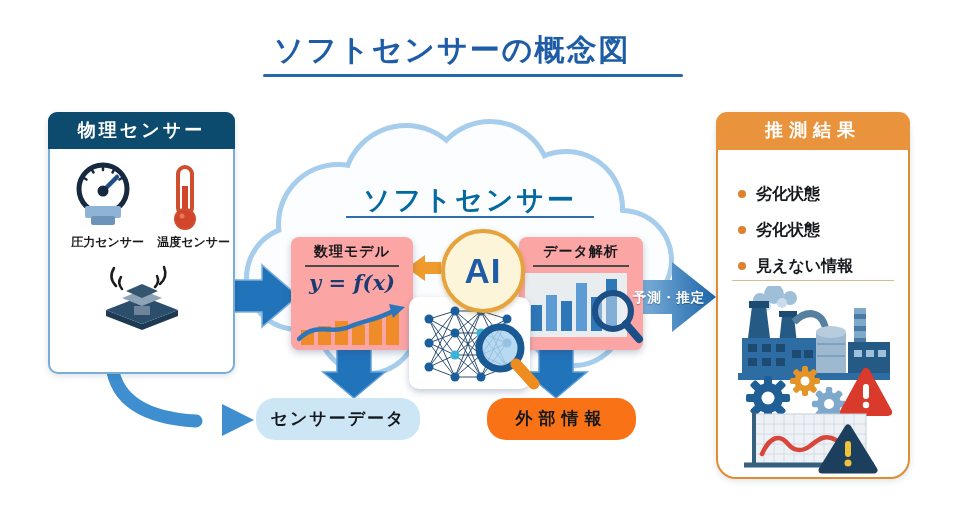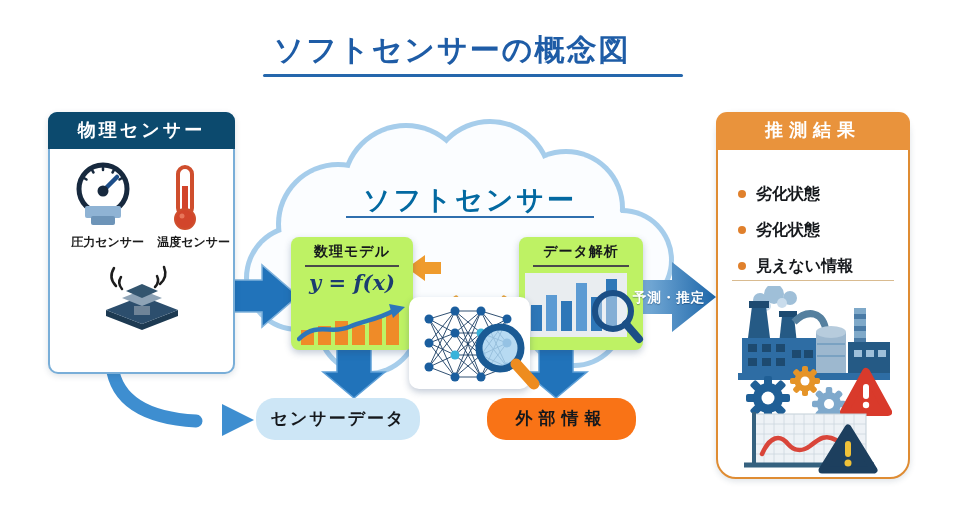--- a/index.html
+++ b/index.html
@@ -21,21 +21,21 @@
   .orange-header{background:#e9933c;height:38px;letter-spacing:6px;}
   .sensor-label{position:absolute;font-size:12px;font-weight:700;text-align:right;color:#1c1c1c;}
   
   .bullet-list{position:absolute;left:20px;top:62px;}
   .bullet-item{display:flex;align-items:center;height:36px;font-size:16px;font-weight:700;color:#15181c;}
   .bullet-dot{width:8px;height:8px;border-radius:50%;background:#e0802c;margin-right:10px;flex:0 0 auto;}
   .rp-divider{position:absolute;left:14px;right:14px;top:166px;height:1px;background:#d9bb90;}
   
   .cloud-title{left:340px;top:182px;width:260px;text-align:center;font-size:27px;font-weight:800;color:#0369a1;letter-spacing:3px;}
   .cloud-underline{left:346px;top:216px;width:248px;height:2px;background:#2f6fae;}
-  .mini-box{background:#bef264;border-radius:8px;box-shadow:0 3px 7px rgba(40,70,110,.28);}
+  .mini-box{background:#fca5a5;border-radius:8px;box-shadow:0 3px 7px rgba(40,70,110,.28);}
   .model-box{left:291px;top:237px;width:122px;height:113px;}
   .analysis-box{left:519px;top:237px;width:124px;height:113px;}
   .mini-title{position:absolute;left:0;top:6px;width:100%;text-align:center;font-size:14px;font-weight:800;letter-spacing:1px;color:#15181c;}
   .mini-underline{position:absolute;left:14px;right:14px;top:28px;height:1.5px;background:#4a4a4a;}
   .formula{position:absolute;left:0;top:33px;width:100%;text-align:center;font-family:"DejaVu Serif","Liberation Serif",serif;
     font-style:italic;font-size:21px;font-weight:600;color:#1b3c70;}
   .neural-box{left:409px;top:297px;width:121px;height:92px;background:#fff;border-radius:10px;box-shadow:0 3px 7px rgba(40,70,110,.28);}
   .ai-circle{left:441px;top:229px;width:76px;height:76px;border-radius:50%;background:#fdf5da;border:4px solid #e6a33c;
     box-shadow:0 2px 5px rgba(120,90,20,.3);display:flex;align-items:center;justify-content:center;
     font-size:35px;font-weight:900;color:#1e5ca6;letter-spacing:1px;}
@@ -219,20 +219,21 @@
       </g>
       <circle cx="36" cy="54" r="4.5" fill="#38b3da"></circle>
       <circle cx="62" cy="32" r="4.5" fill="#38b3da"></circle>
     </svg>
   </div>
   <svg class="abs" style="left:470px;top:318px" width="86" height="86" viewBox="0 0 86 86">
     <circle cx="30" cy="30" r="21" fill="rgba(170,212,240,0.85)" stroke="#1a5a94" stroke-width="7"></circle>
     <line x1="46" y1="46" x2="64" y2="66" stroke="#ee8c1f" stroke-width="11" stroke-linecap="round"></line>
   </svg>
 
+  <div class="abs ai-circle">AI</div>
 
   <div class="abs data-box sensor-data-box">センサーデータ</div>
   <div class="abs data-box external-info-box">外部情報</div>
 
   <div class="abs prediction-label">予測・推定</div>
 
   <div class="abs panel right-panel">
     <div class="panel-header orange-header" style="border-radius:11px 11px 0 0;">推測結果</div>
     <div class="bullet-list">
       <div class="bullet-item">

